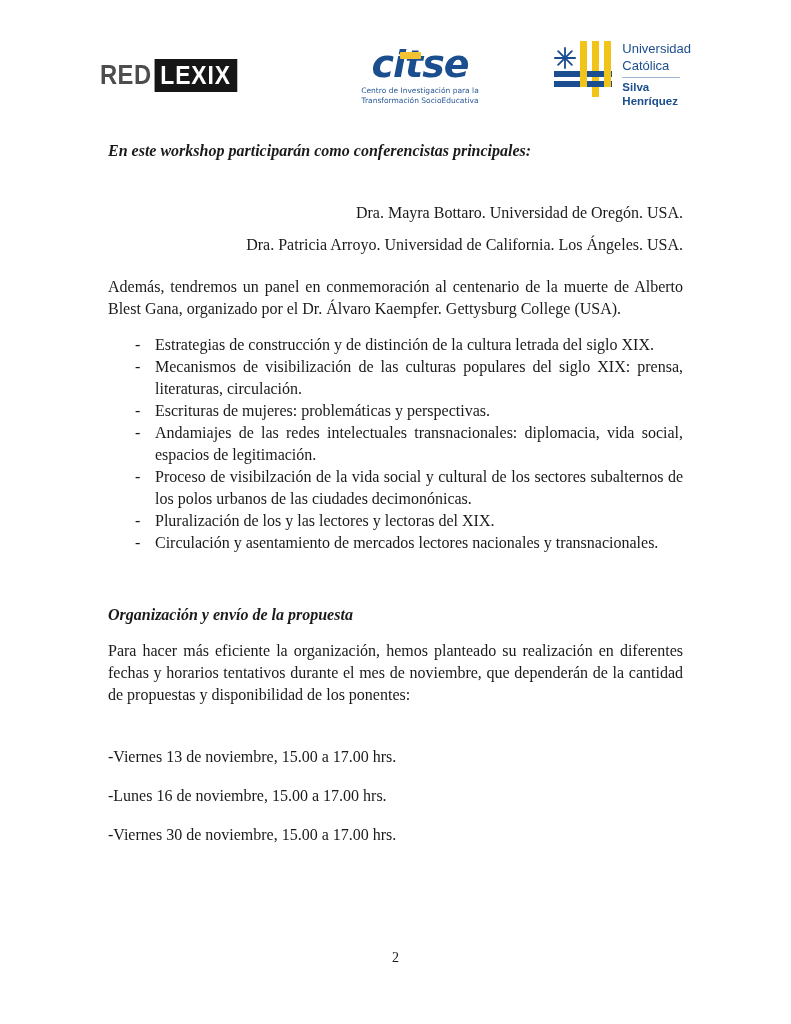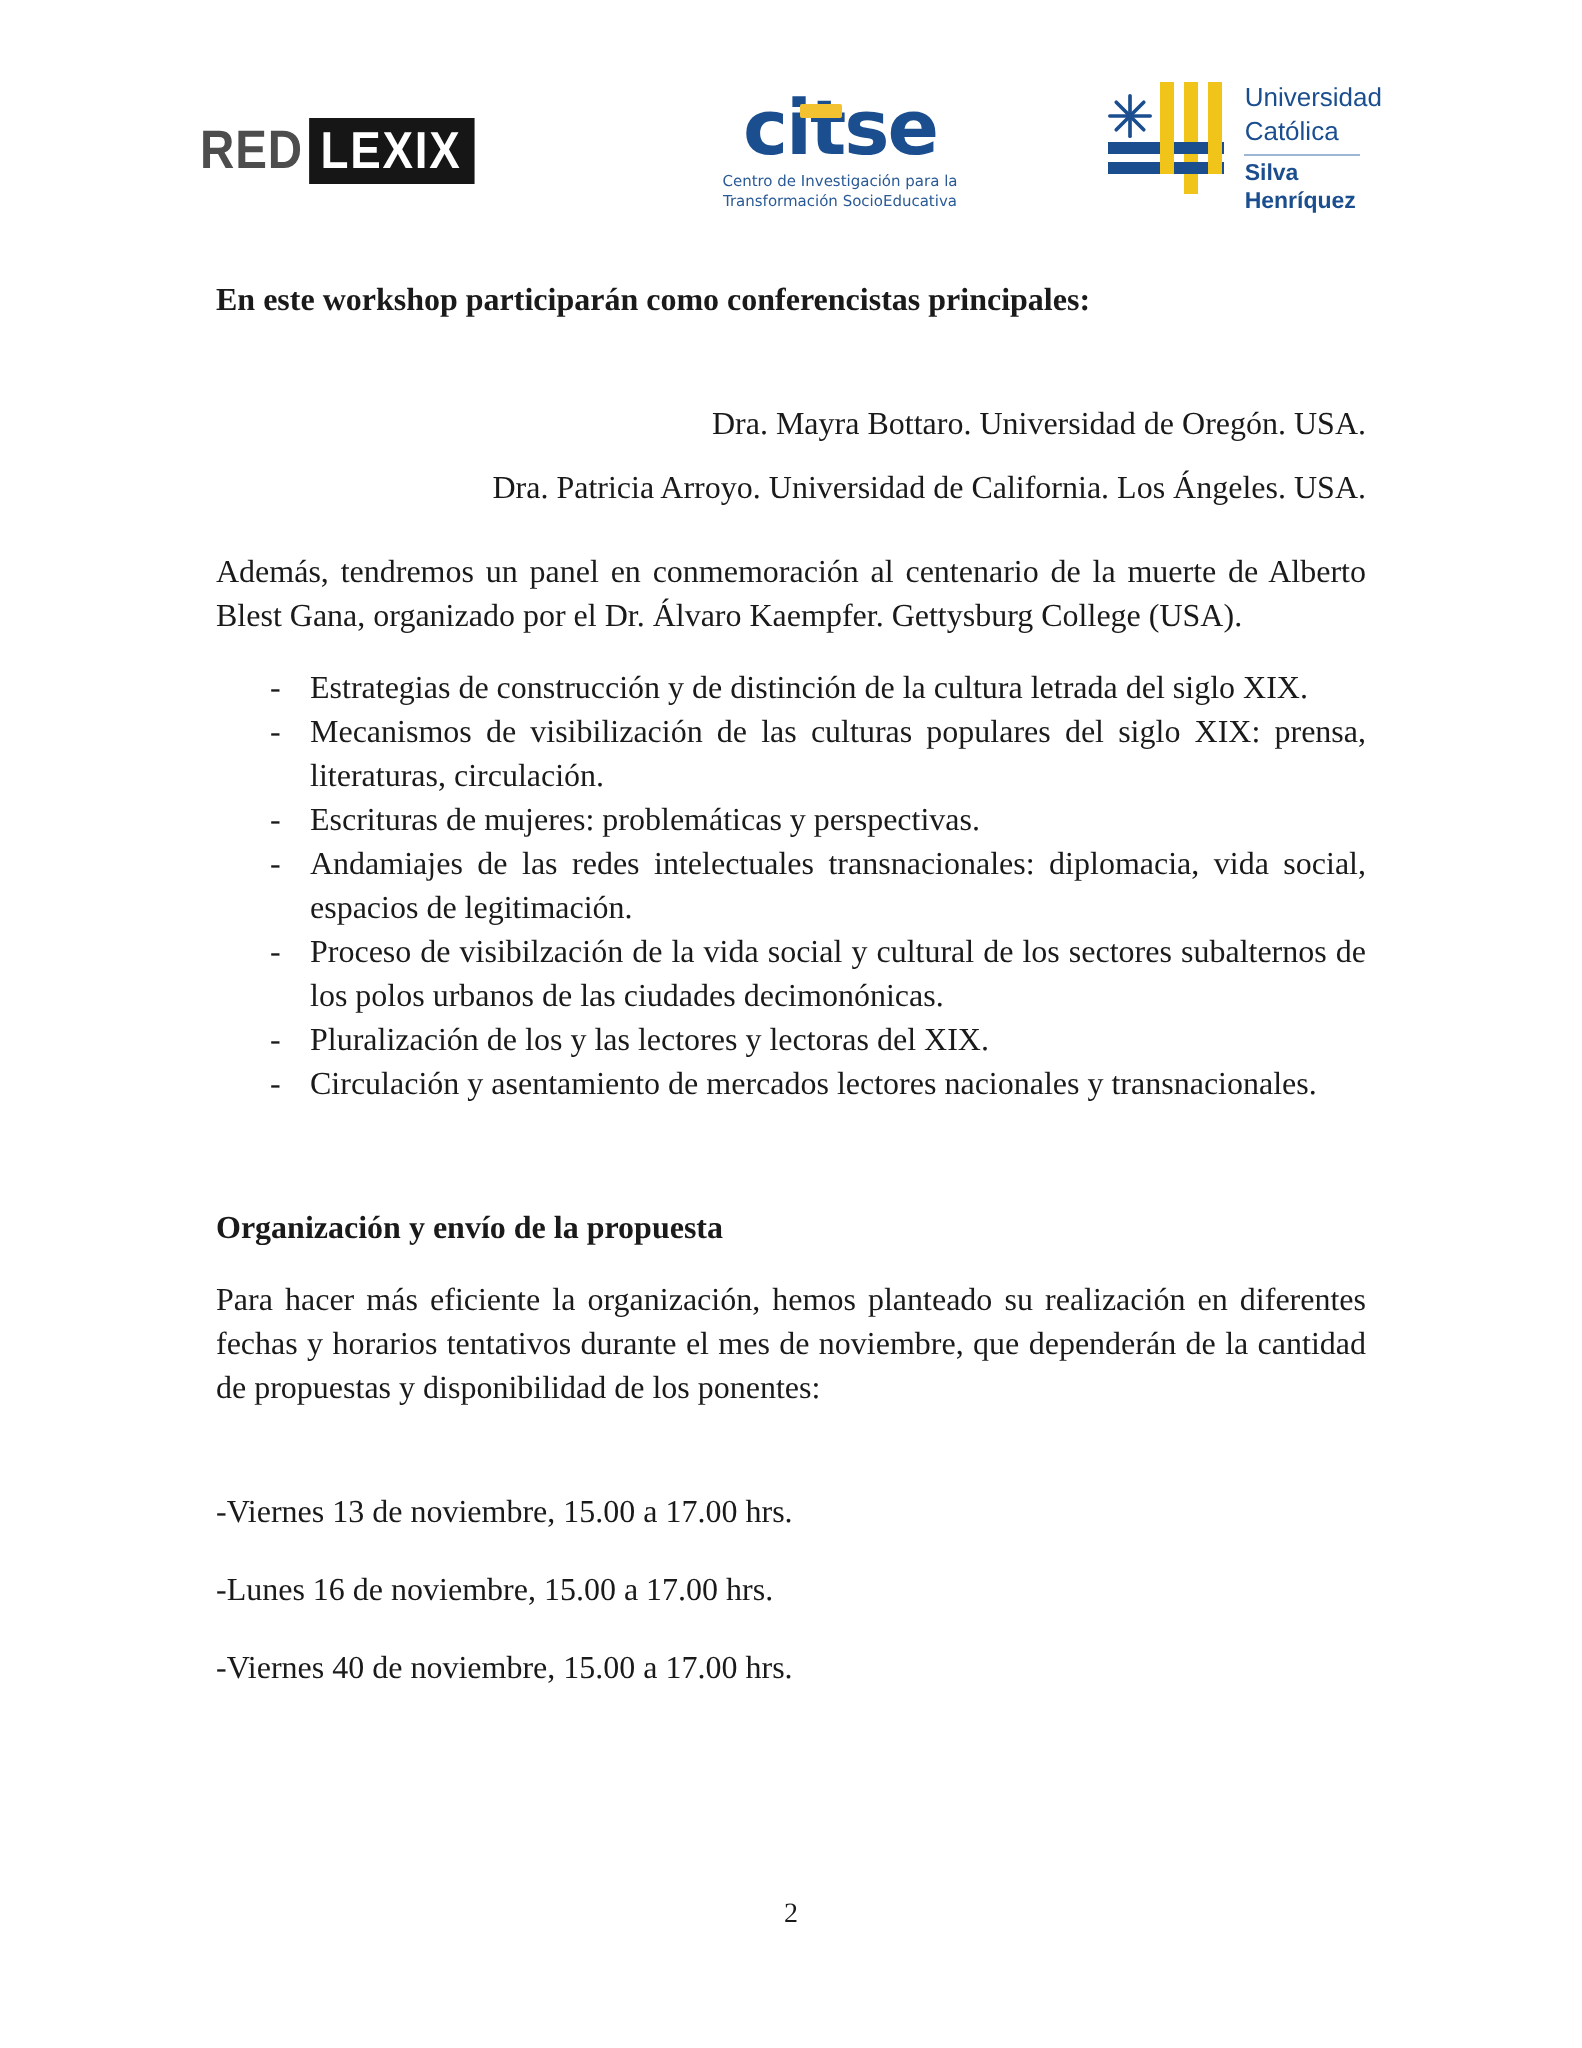--- a/index.html
+++ b/index.html
@@ -29,21 +29,21 @@
   .redlexix-red{
     color:#4d4d4d;font-size:27px;font-weight:600;letter-spacing:.5px;
   }
   .redlexix-box{
     margin-left:3px;background:#161616;color:#ffffff;
     font-size:26px;font-weight:600;letter-spacing:1px;
     padding:3px 7px 4px 7px;line-height:1;
   }
   
   .logo-citse{display:flex;flex-direction:column;align-items:center;margin-left:30px;}
-  .citse-name{position:relative;line-height:1;}
+  .citse-name{position:relative;line-height:1;font-style:italic;}
   .citse-text{
     font-family:"DejaVu Sans", sans-serif;font-weight:bold;
     font-size:38px;color:#1b4e8e;letter-spacing:-1px;line-height:1;
   }
   .citse-tbar{
     position:absolute;left:29px;top:7px;width:21px;height:7px;
     background:#f2c230;border-radius:1px;
   }
   .citse-tagline{
     margin-top:3px;text-align:center;
@@ -66,21 +66,21 @@
   .ucsh-bseg.s2{top:40px;}
   .ucsh-textblock{
     margin-left:8px;font-family:"Liberation Sans", sans-serif;color:#1b4e8e;
   }
   .ucsh-uni{font-size:13px;line-height:1.25;}
   .ucsh-divider{width:58px;height:1px;background:#9db6d4;margin:3px 0;}
   .ucsh-name{font-size:11.5px;font-weight:bold;line-height:1.2;}
   
   .content{padding:0 108px;}
   .para{font-size:16px;line-height:22px;margin:0;}
-  .bold{font-weight:bold;}
+  .bold{font-weight:bold;font-style:italic;}
   .justify{text-align:justify;}
   .intro-heading{margin-top:32px;}
   .speakers{margin-top:40px;text-align:right;}
   .speaker-line{margin-bottom:10px;}
   .panel-para{margin-top:20px;}
   .ejes-heading{margin-top:48px;}
   .ejes-list{
     list-style:none;margin:14px 0 0 0;padding:0;
   }
   .ejes-list li{
@@ -197,21 +197,21 @@
       </li>
     </ul>
 
     <p class="para bold org-heading">Organización y envío de la propuesta</p>
 
     <p class="para justify org-para">Para hacer más eficiente la organización, hemos planteado su realización en diferentes fechas y horarios tentativos durante el mes de noviembre, que dependerán de la cantidad de propuestas y disponibilidad de los ponentes:</p>
 
     <div class="dates">
       <p class="para date-line">-Viernes 13 de noviembre, 15.00 a 17.00 hrs.</p>
       <p class="para date-line">-Lunes 16 de noviembre, 15.00 a 17.00 hrs.</p>
-      <p class="para date-line">-Viernes 40 de noviembre, 15.00 a 17.00 hrs.</p>
+      <p class="para date-line">-Viernes 30 de noviembre, 15.00 a 17.00 hrs.</p>
     </div>
 
   </main>
 
   <footer class="footer">
     <span>2</span>
   </footer>
 
 </div>
 

